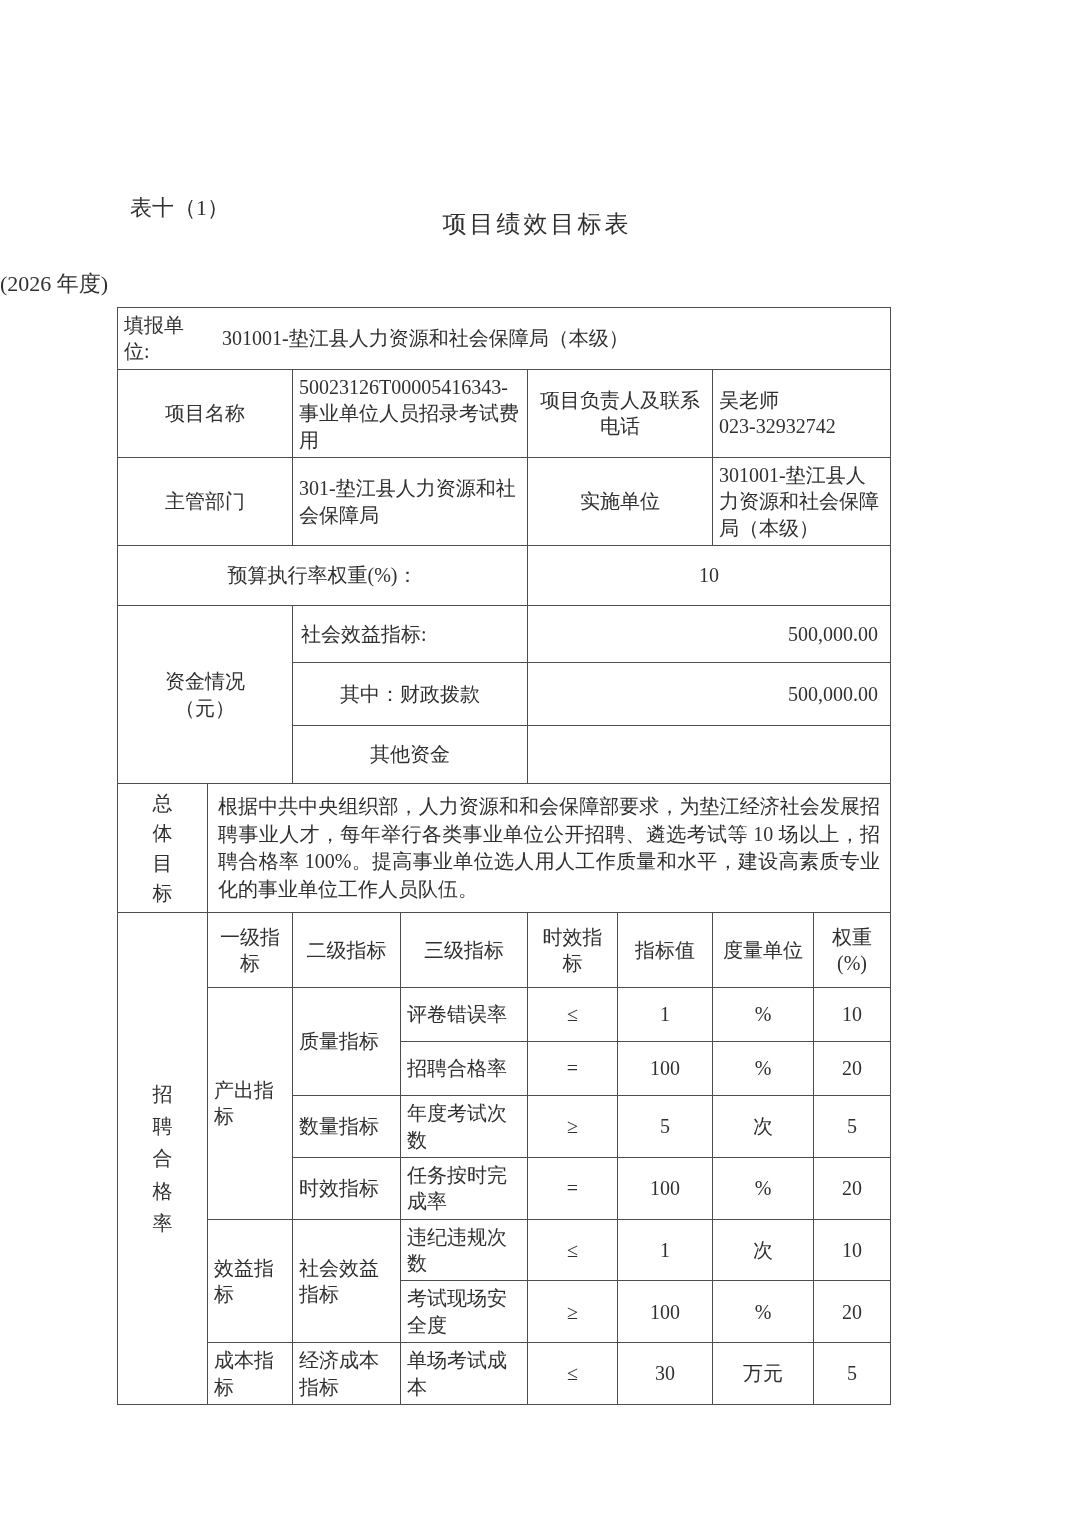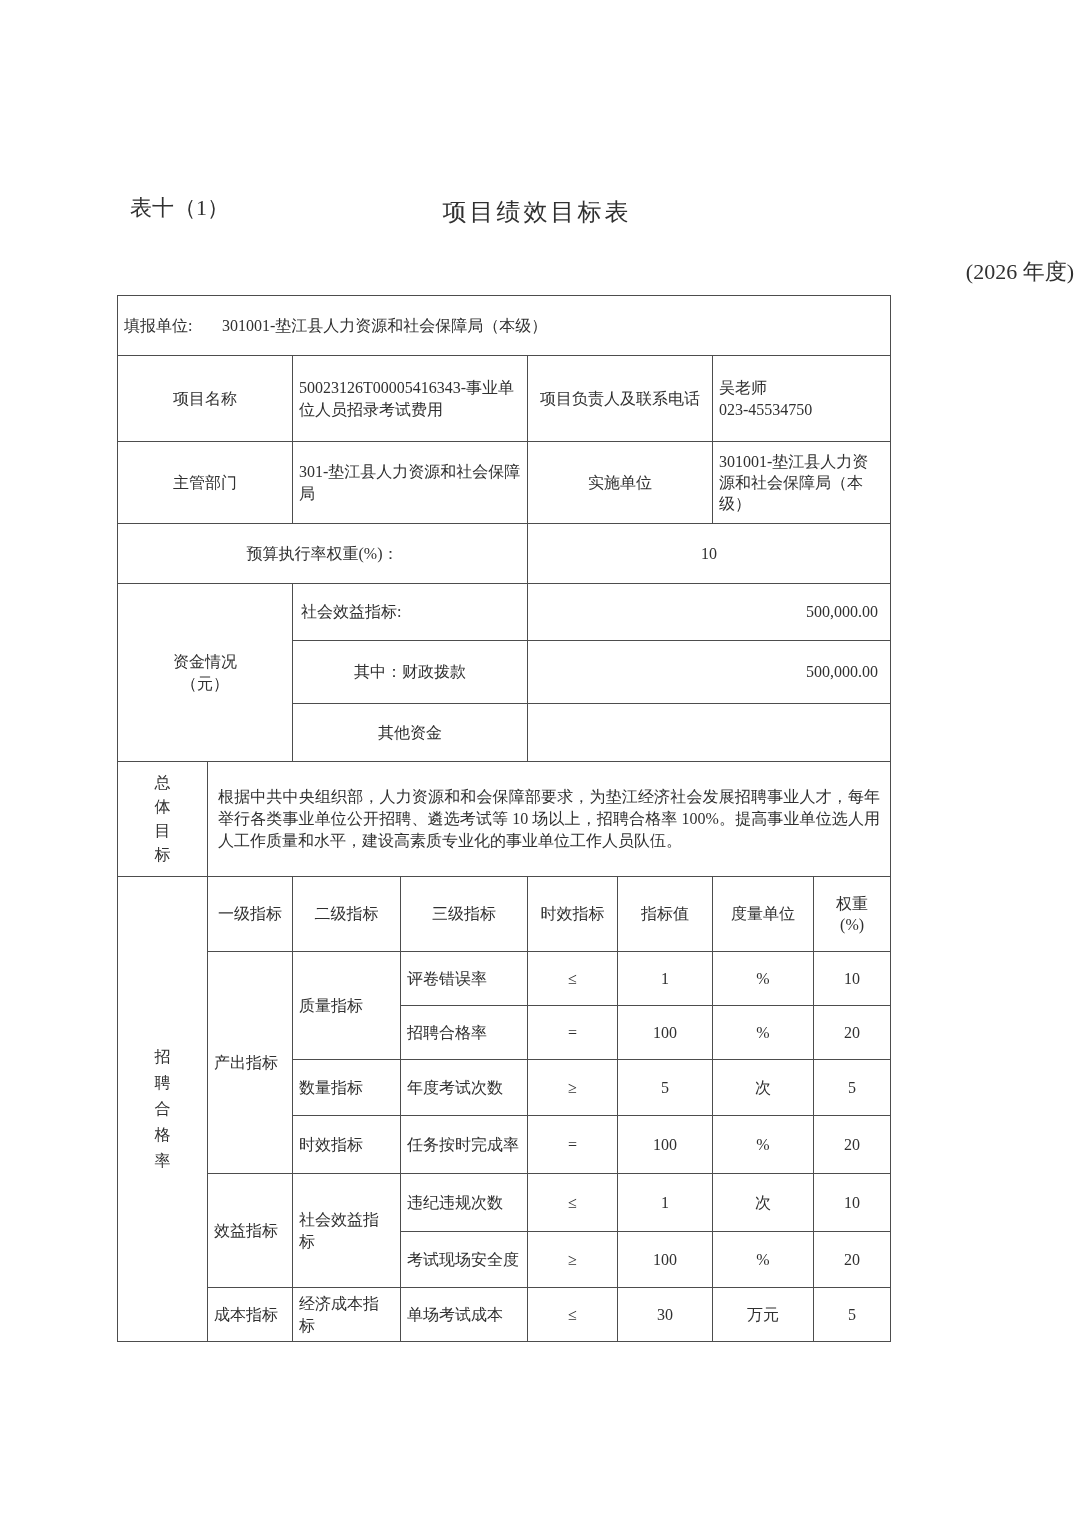--- a/index.html
+++ b/index.html
@@ -3,26 +3,26 @@
 <meta charset="utf-8">
 <style>
   html,body{margin:0;padding:0;}
   body{
     width:1074px;height:1520px;background:#ffffff;
     font-family:"Liberation Serif","DejaVu Serif",serif;
     color:#303030;
   }
   .doc-header{position:relative;width:1074px;padding-top:193px;}
   .form-code{position:absolute;left:130px;top:193px;font-size:22px;line-height:30px;}
-  .doc-title{margin:4px;font-weight:normal;font-size:24px;line-height:30px;text-align:center;letter-spacing:3px;}
-  .doc-subtitle{margin-top:30px;font-size:22px;line-height:30px;text-align:right;}
+  .doc-title{margin:16px;font-weight:normal;font-size:24px;line-height:30px;text-align:center;letter-spacing:3px;}
+  .doc-subtitle{margin-top:30px;font-size:22px;line-height:30px;text-align:left;}
 
   table.perf{
     margin:8px 0 12px 117px;border-collapse:collapse;table-layout:fixed;width:774px;
-    font-size:16px;line-height:1.32;
+    font-size:20px;line-height:1.32;
   }
   .perf td,.perf th{
     border:1px solid #4d4d4d;vertical-align:middle;padding:4px 6px;
     font-weight:normal;overflow-wrap:break-word;
   }
   .perf th{padding:4px 5px;text-align:center;white-space:pre-line;}
   .c-center{text-align:center;}
   .c-left{text-align:left;}
   .c-right{text-align:right;padding-right:12px !important;}
   .pl8{padding-left:8px !important;}
@@ -70,21 +70,21 @@
         </div>
       </td>
     </tr>
 
     <tr class="h86">
       <td colspan="2" class="c-center">项目名称</td>
       <td colspan="2" class="c-left">50023126T00005416343-事业单位人员招录考试费用</td>
       <td colspan="2" class="c-center">项目负责人及联系电话</td>
       <td colspan="2" class="c-left">
         <div>吴老师</div>
-        <div>023-45534750</div>
+        <div>023-32932742</div>
       </td>
     </tr>
 
     <tr class="h82">
       <td colspan="2" class="c-center">主管部门</td>
       <td colspan="2" class="c-left">301-垫江县人力资源和社会保障局</td>
       <td colspan="2" class="c-center">实施单位</td>
       <td colspan="2" class="c-left">301001-垫江县人力资源和社会保障局（本级）</td>
     </tr>
 

